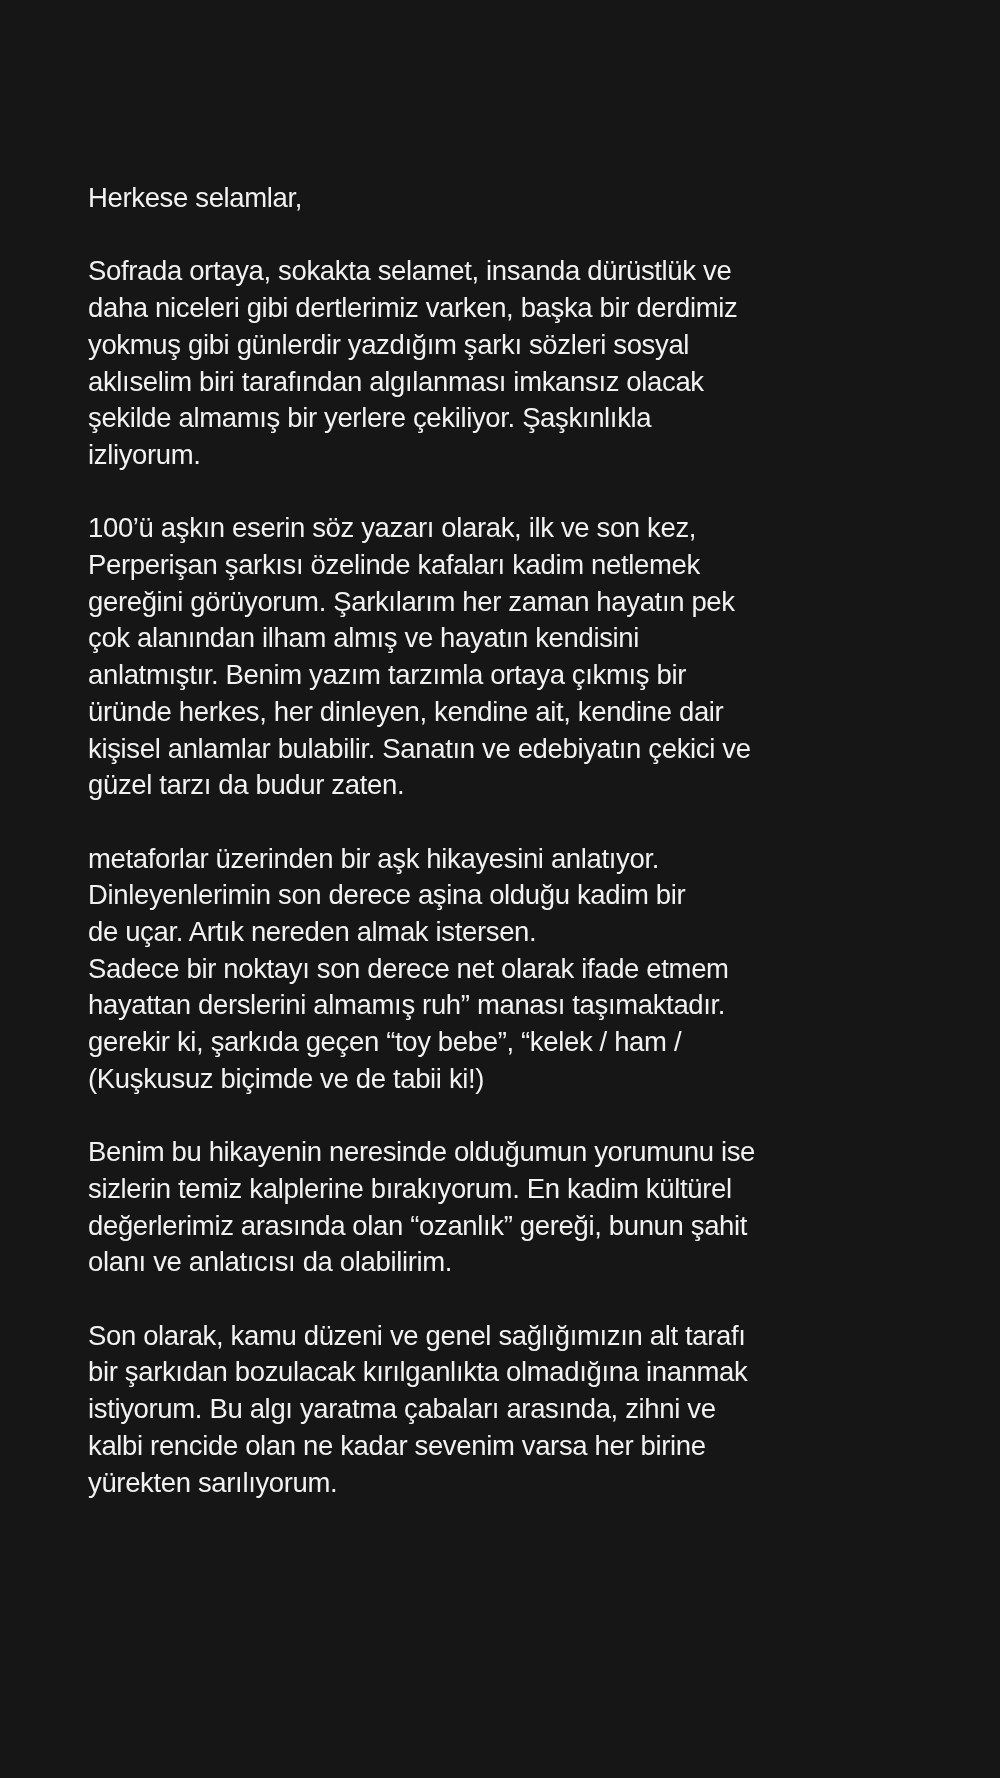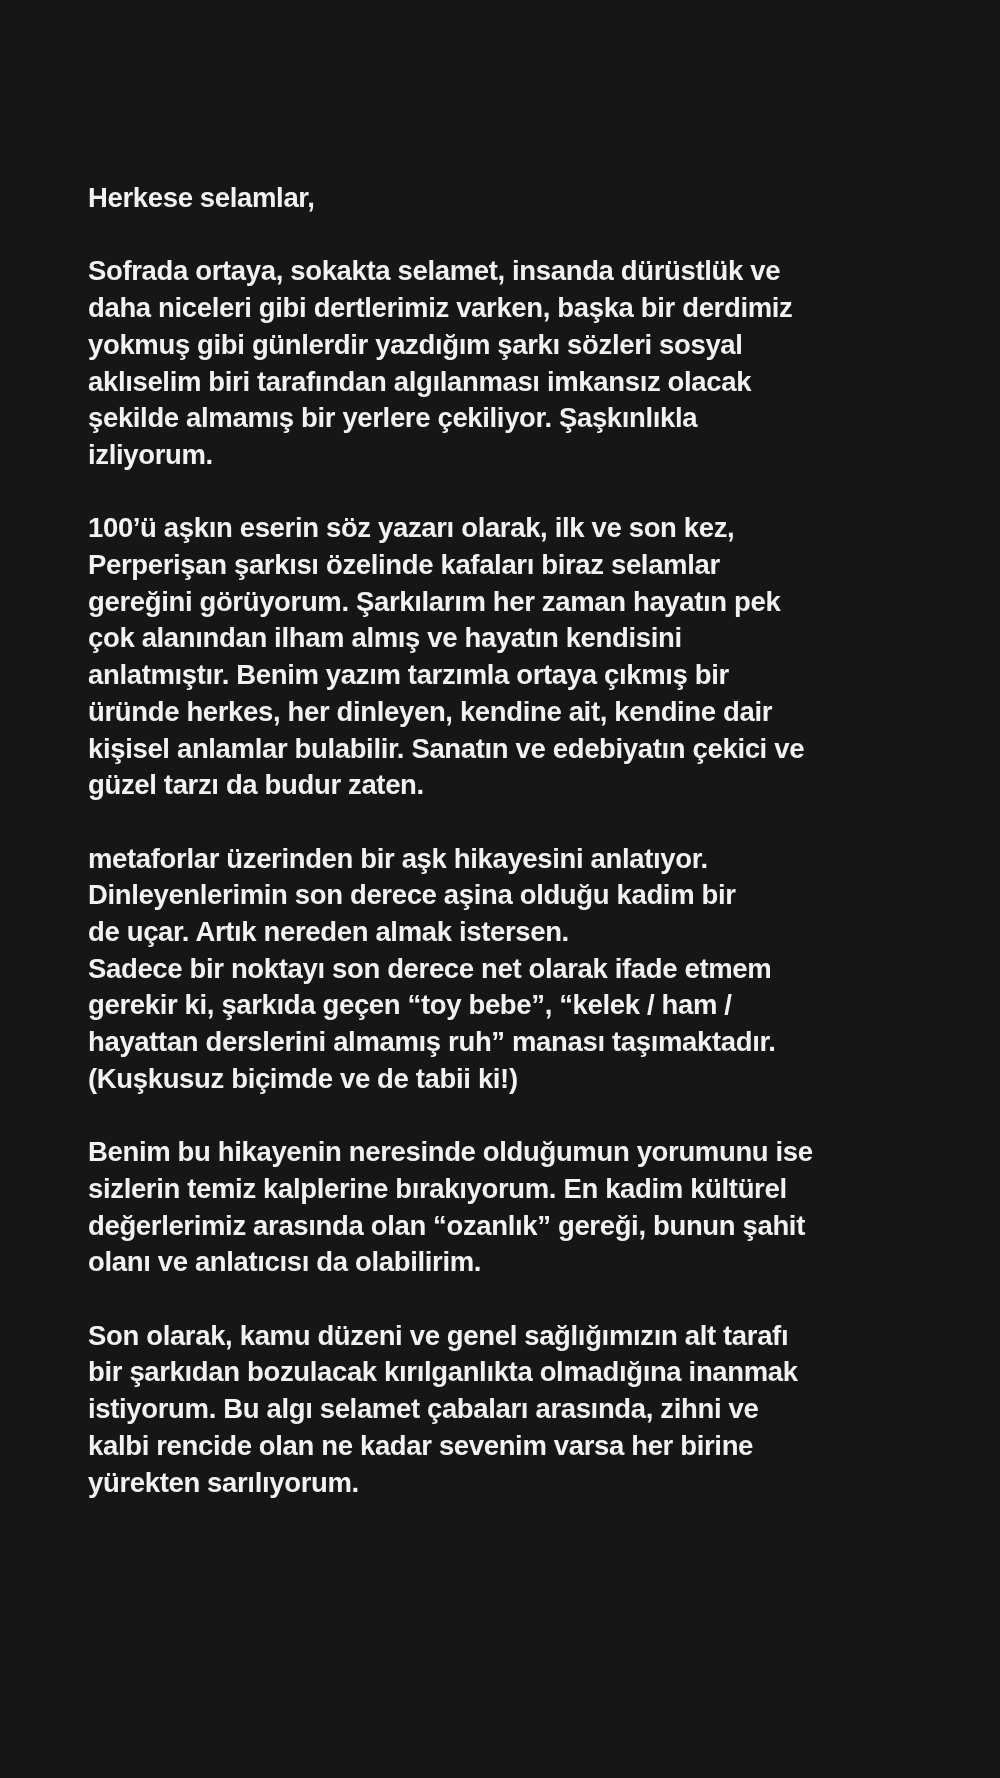--- a/index.html
+++ b/index.html
@@ -16,21 +16,21 @@
     .page {
       position: absolute;
       left: 88px;
       top: 180px;
       width: 800px;
       color: #f2f2f2;
       font-family: "Liberation Sans", "DejaVu Sans", sans-serif;
       font-size: 27.5px;
       line-height: 36.7px;
       letter-spacing: -0.35px;
-      font-weight: 700;
+      font-weight: 400;
     }
     .line {
       display: block;
       white-space: nowrap;
     }
     .para {
       margin: 0 0 36.7px 0;
     }
   </style>
 </head>
@@ -45,46 +45,46 @@
     <span class="line">Sofrada ortaya, sokakta selamet, insanda dürüstlük ve</span>
     <span class="line">daha niceleri gibi dertlerimiz varken, başka bir derdimiz</span>
     <span class="line">yokmuş gibi günlerdir yazdığım şarkı sözleri sosyal</span>
     <span class="line">aklıselim biri tarafından algılanması imkansız olacak</span>
     <span class="line">şekilde almamış bir yerlere çekiliyor. Şaşkınlıkla</span>
     <span class="line">izliyorum.</span>
   </p>
 
   <p class="para">
     <span class="line">100’ü aşkın eserin söz yazarı olarak, ilk ve son kez,</span>
-    <span class="line">Perperişan şarkısı özelinde kafaları biraz selamlar</span>
+    <span class="line">Perperişan şarkısı özelinde kafaları kadim netlemek</span>
     <span class="line">gereğini görüyorum. Şarkılarım her zaman hayatın pek</span>
     <span class="line">çok alanından ilham almış ve hayatın kendisini</span>
     <span class="line">anlatmıştır. Benim yazım tarzımla ortaya çıkmış bir</span>
     <span class="line">üründe herkes, her dinleyen, kendine ait, kendine dair</span>
     <span class="line">kişisel anlamlar bulabilir. Sanatın ve edebiyatın çekici ve</span>
     <span class="line">güzel tarzı da budur zaten.</span>
   </p>
 
   <p class="para">
     <span class="line">metaforlar üzerinden bir aşk hikayesini anlatıyor.</span>
     <span class="line">Dinleyenlerimin son derece aşina olduğu kadim bir</span>
     <span class="line">de uçar. Artık nereden almak istersen.</span>
     <span class="line">Sadece bir noktayı son derece net olarak ifade etmem</span>
+    <span class="line">hayattan derslerini almamış ruh” manası taşımaktadır.</span>
     <span class="line">gerekir ki, şarkıda geçen “toy bebe”, “kelek / ham /</span>
-    <span class="line">hayattan derslerini almamış ruh” manası taşımaktadır.</span>
     <span class="line">(Kuşkusuz biçimde ve de tabii ki!)</span>
   </p>
 
   <p class="para">
     <span class="line">Benim bu hikayenin neresinde olduğumun yorumunu ise</span>
     <span class="line">sizlerin temiz kalplerine bırakıyorum. En kadim kültürel</span>
     <span class="line">değerlerimiz arasında olan “ozanlık” gereği, bunun şahit</span>
     <span class="line">olanı ve anlatıcısı da olabilirim.</span>
   </p>
 
   <p class="para">
     <span class="line">Son olarak, kamu düzeni ve genel sağlığımızın alt tarafı</span>
     <span class="line">bir şarkıdan bozulacak kırılganlıkta olmadığına inanmak</span>
-    <span class="line">istiyorum. Bu algı selamet çabaları arasında, zihni ve</span>
+    <span class="line">istiyorum. Bu algı yaratma çabaları arasında, zihni ve</span>
     <span class="line">kalbi rencide olan ne kadar sevenim varsa her birine</span>
     <span class="line">yürekten sarılıyorum.</span>
   </p>
 </div>
 
 </body></html>

